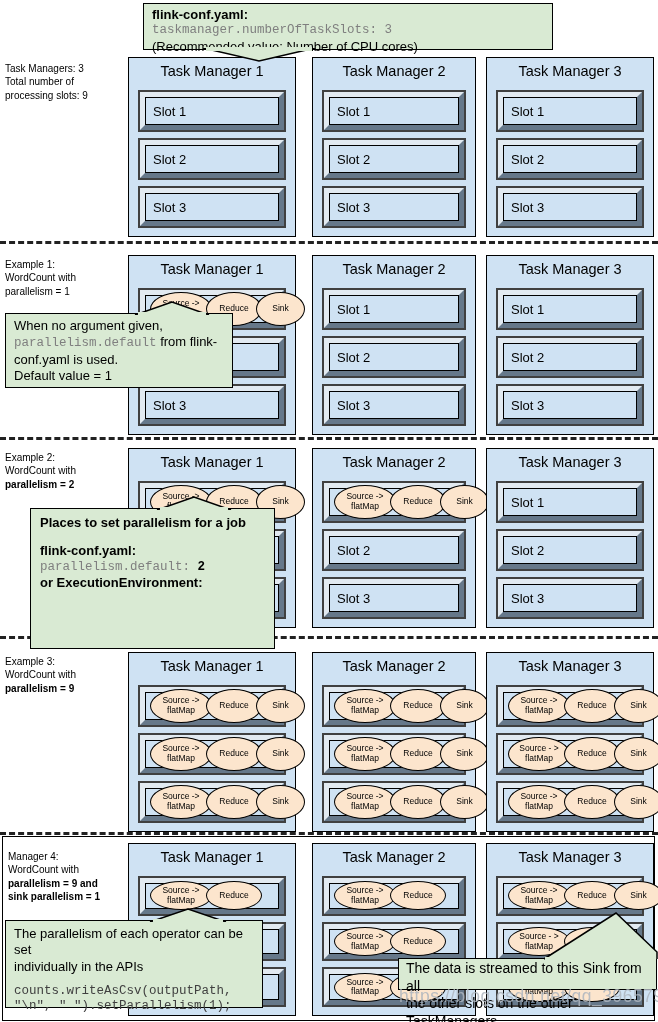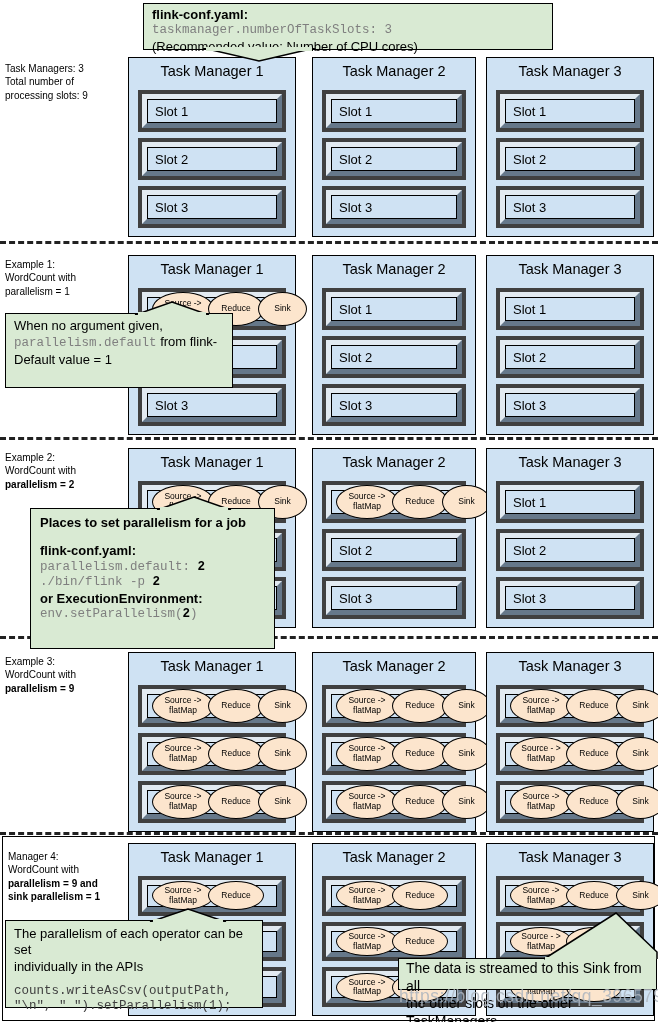--- a/index.html
+++ b/index.html
@@ -13,21 +13,21 @@
   .ex4-frame{position:absolute;left:2px;top:836px;width:651px;height:183px;border:1.5px solid #000;z-index:0;}
 
   
   .side-label{position:absolute;font-size:10px;line-height:1.34;color:#000;z-index:1;}
   .side-label .b{font-weight:bold;}
 
   
   .tm{position:absolute;box-sizing:border-box;background:#cfe2f3;border:1.5px solid #000;
       display:flex;flex-direction:column;padding:3px 9px 8px;z-index:1;}
   .tm-title{flex:0 0 21px;text-align:center;font-size:14.5px;padding-top:2px;}
-  .slot{flex:1;margin-top:6px;position:relative;border:4px solid #404040;}
+  .slot{flex:1;margin-top:6px;position:relative;border:2px solid #404040;}
   .bevel{position:absolute;left:0;top:0;right:0;bottom:0;border:5px solid;
          border-color:#e2eaf1 #66788a #66788a #e2eaf1;box-sizing:border-box;}
   .inner{position:absolute;left:5px;top:5px;right:5px;bottom:5px;border:1px solid #000;
          background:#cfe2f3;box-sizing:border-box;display:flex;align-items:center;padding-left:7px;}
   .slot-label{font-size:13px;}
   .inner.ovals{padding-left:4px;}
 
   
   .oval{flex:none;border:1.2px solid #000;border-radius:50%;background:#fce5cd;
         display:flex;align-items:center;justify-content:center;text-align:center;
@@ -440,35 +440,34 @@
     <div>(Recommended value: Number of CPU cores)</div>
     <svg class="tail" style="left:58px;bottom:-13px" width="114" height="14">
       <path d="M1,0 L57,13 L113,0" fill="#d9ead3" stroke="#000" stroke-width="1.5"></path>
     </svg>
     <div class="cover" style="left:62px;bottom:-2px;width:106px"></div>
   </div>
 
   <div class="callout" style="left:5px;top:313px;width:228px;height:75px;padding:4px 8px">
     <div>When no argument given,</div>
     <div><span class="mono">parallelism.default</span><span> from flink-</span></div>
+    <div>conf.yaml is used.</div>
     <div>Default value = 1</div>
     <svg class="tail" style="left:128px;top:-13px" width="76" height="14">
       <path d="M1,14 L38,1 L75,14" fill="#d9ead3" stroke="#000" stroke-width="1.5"></path>
     </svg>
     <div class="cover" style="left:132px;top:-2px;width:68px"></div>
   </div>
 
   <div class="callout" style="left:30px;top:508px;width:245px;height:141px;padding:6px 9px">
     <div class="b">Places to set parallelism for a job</div>
     <div class="gap"></div>
     <div class="b">flink-conf.yaml:</div>
     <div class="mono"><span>parallelism.default: </span><span class="b2">2</span></div>
-    <div class="mono"><span>./bin/flink -p </span><span class="b2">2</span></div>
     <div class="b">or ExecutionEnvironment:</div>
-    <div class="mono"><span>env.setParallelism(</span><span class="b2">2</span><span>)</span></div>
     <svg class="tail" style="left:125px;top:-13px" width="76" height="14">
       <path d="M1,14 L38,1 L75,14" fill="#d9ead3" stroke="#000" stroke-width="1.5"></path>
     </svg>
     <div class="cover" style="left:129px;top:-2px;width:68px"></div>
   </div>
 
   <div class="callout" style="left:5px;top:920px;width:258px;height:88px;padding:5px 8px">
     <div>The parallelism of each operator can be set</div>
     <div>individually in the APIs</div>
     <div class="gap" style="height:9px"></div>

